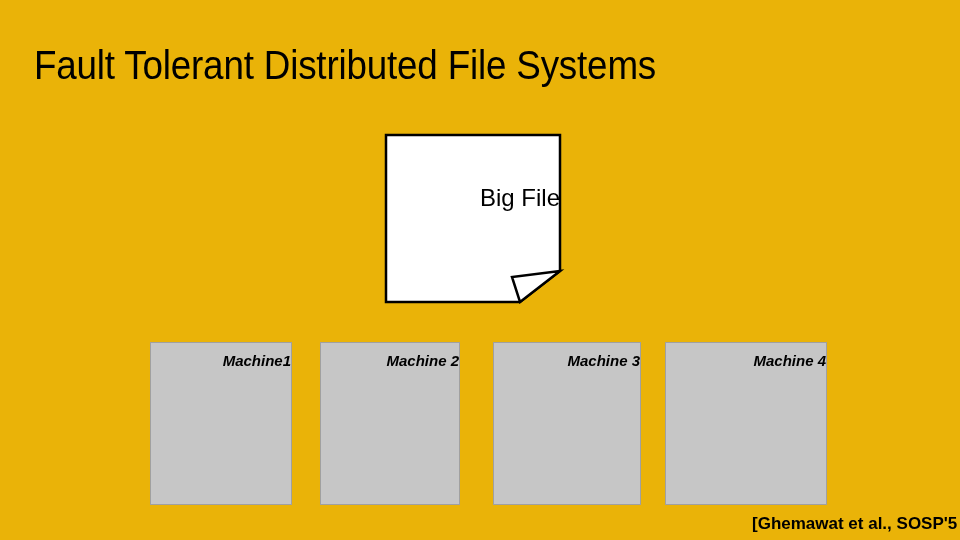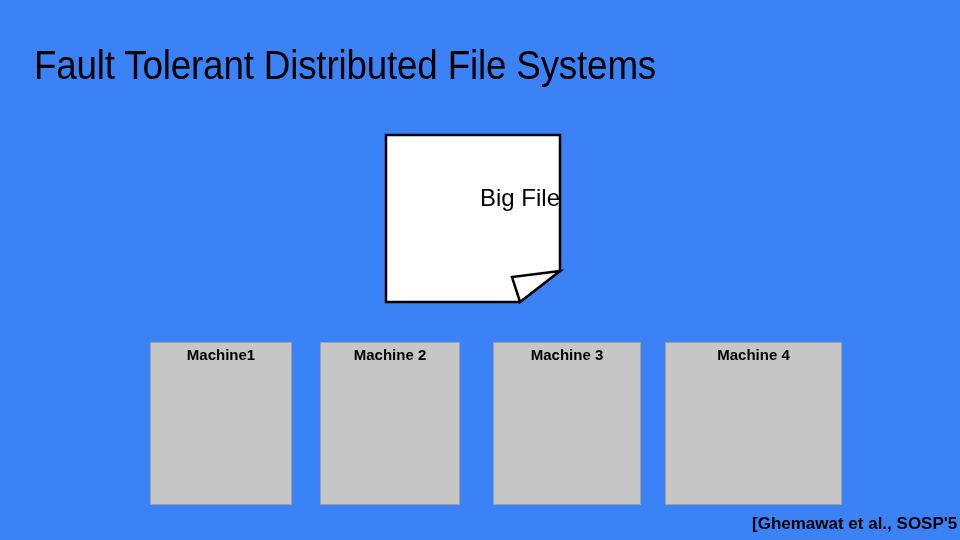--- a/index.html
+++ b/index.html
@@ -9,21 +9,21 @@
     background: #ffffff;
   }
   body {
     font-family: "Liberation Sans", sans-serif;
     -webkit-font-smoothing: none;
   }
   #slide {
     position: relative;
     width: 960px;
     height: 540px;
-    background: #3b82f6;
+    background: #eab308;
     overflow: hidden;
   }
 
   
   #slide-title {
     position: absolute;
     left: 34px;
     top: 42px;
     width: 890px;
     font-family: "Liberation Sans", sans-serif;
@@ -65,35 +65,36 @@
   .machine-box {
     position: absolute;
     top: 342px;
     height: 163px;
     background: #c6c6c6;
     border: 1px solid #a0a0a0;
     box-sizing: border-box;
   }
   .machine-label {
     position: absolute;
-    top: 3px;
+    top: 9px;
     left: 0;
     width: 100%;
-    text-align: center;
+    text-align: right;
     font-family: "Liberation Sans", sans-serif;
     font-size: 15px;
     line-height: 18px;
     font-weight: 700;
     color: #000000;
     white-space: nowrap;
+    font-style: italic;
   }
   #machine-box-0 { left: 150px; width: 142px; }
   #machine-box-1 { left: 320px; width: 140px; }
   #machine-box-2 { left: 493px; width: 148px; }
-  #machine-box-3 { left: 665px; width: 177px; }
+  #machine-box-3 { left: 665px; width: 162px; }
 
   
   #citation {
     position: absolute;
     left: 752px;
     top: 513px;
     font-family: "Liberation Sans", sans-serif;
     font-size: 17px;
     line-height: 22px;
     font-weight: 700;

